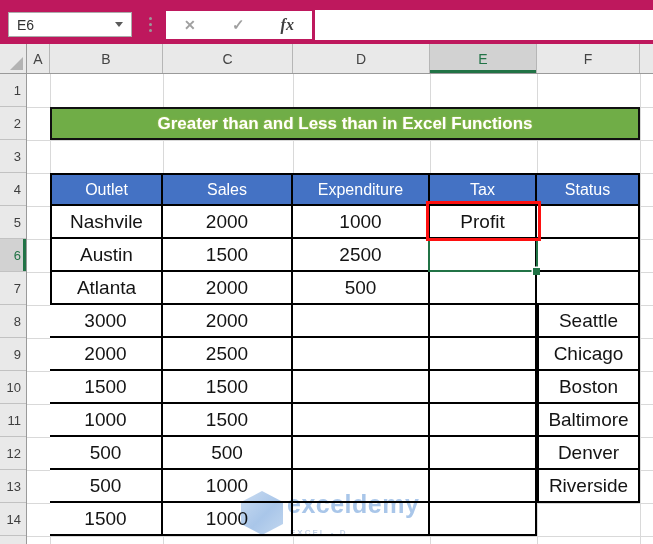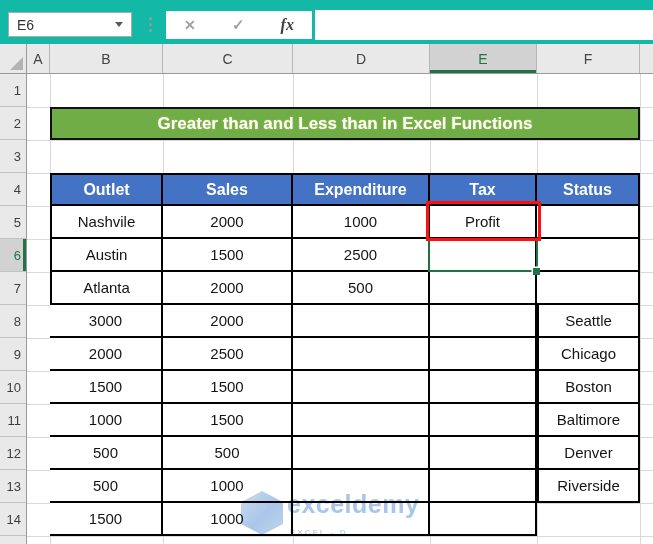--- a/index.html
+++ b/index.html
@@ -1,20 +1,20 @@
 <!DOCTYPE html>
 <html><head>
 <meta charset="utf-8">
 <style>
   * { margin:0; padding:0; box-sizing:border-box; }
   body { font-family:"Liberation Sans", sans-serif; background:#fff; }
   .screen { position:relative; width:653px; height:544px; overflow:hidden; background:#fff; }
 
   
-  .topbar { position:absolute; left:0; top:0; width:653px; height:44px; background:#14b8a6; }
+  .topbar { position:absolute; left:0; top:0; width:653px; height:44px; background:#be185d; }
   .namebox { position:absolute; left:8px; top:12px; width:124px; height:25px; background:#fff;
              border:1px solid #ababab; display:flex; align-items:center; padding:0 8px;
              font-size:14px; color:#333; }
   .namebox .caret { margin-left:auto; width:0; height:0; border-left:4px solid transparent;
              border-right:4px solid transparent; border-top:5px solid #5a5a5a; }
   .dots { position:absolute; left:146px; top:14px; width:8px; height:20px; display:flex;
           flex-direction:column; align-items:center; justify-content:center; gap:3px; }
   .dots i { width:3px; height:3px; border-radius:50%; background:#9a9a9a; }
   .fbtns { position:absolute; left:166px; top:11px; width:146px; height:28px; background:#fff;
            display:flex; align-items:center; justify-content:space-around; }
@@ -47,23 +47,23 @@
 
   
   .banner { position:absolute; left:50px; top:107px; width:590px; height:33px; z-index:2;
             background:#70AD47; border:2px solid #111; display:flex; align-items:center; justify-content:center;
             color:#fff; font-weight:bold; font-size:17px; text-shadow:0 0 2px rgba(240,230,90,.55); }
 
   
   .dtable { position:absolute; left:50px; top:173px; z-index:2; display:grid;
             grid-template-columns:113px 130px 137px 107px 103px; grid-auto-rows:33px; }
   .tc { border-right:2px solid #000; border-bottom:2px solid #000; display:flex; align-items:center;
-        justify-content:center; font-size:15px; color:#141414; background:#fff; }
+        justify-content:center; font-size:19px; color:#141414; background:#fff; }
   .tc.c0 { border-left:2px solid #000; }
-  .tc.hdr { background:#4472C4; color:#fff; font-weight:bold; font-size:16px; border-top:2px solid #000; }
+  .tc.hdr { background:#4472C4; color:#fff; font-weight:normal; font-size:16px; border-top:2px solid #000; }
 
   
   .wmark { position:absolute; left:241px; top:491px; z-index:3; display:flex; align-items:flex-start;
            mix-blend-mode:multiply;justify-content:flex-end; }
   .wlogo { width:42px; height:44px; background:linear-gradient(135deg,#cadcf1 0%,#a9c6e9 55%,#c2d7ef 100%);
            clip-path:polygon(50% 0, 100% 25%, 100% 75%, 50% 100%, 0 75%, 0 25%); }
   .wtext { margin-left:4px; display:flex; flex-direction:column; }
   .wbrand { color:#a9c6e9; font-size:25px; font-weight:bold; line-height:26px; letter-spacing:0.5px; }
   .wtag { color:#c3d2e6; font-size:8px; font-weight:bold; letter-spacing:2px; margin-top:11px; padding-left:3px; }
 

